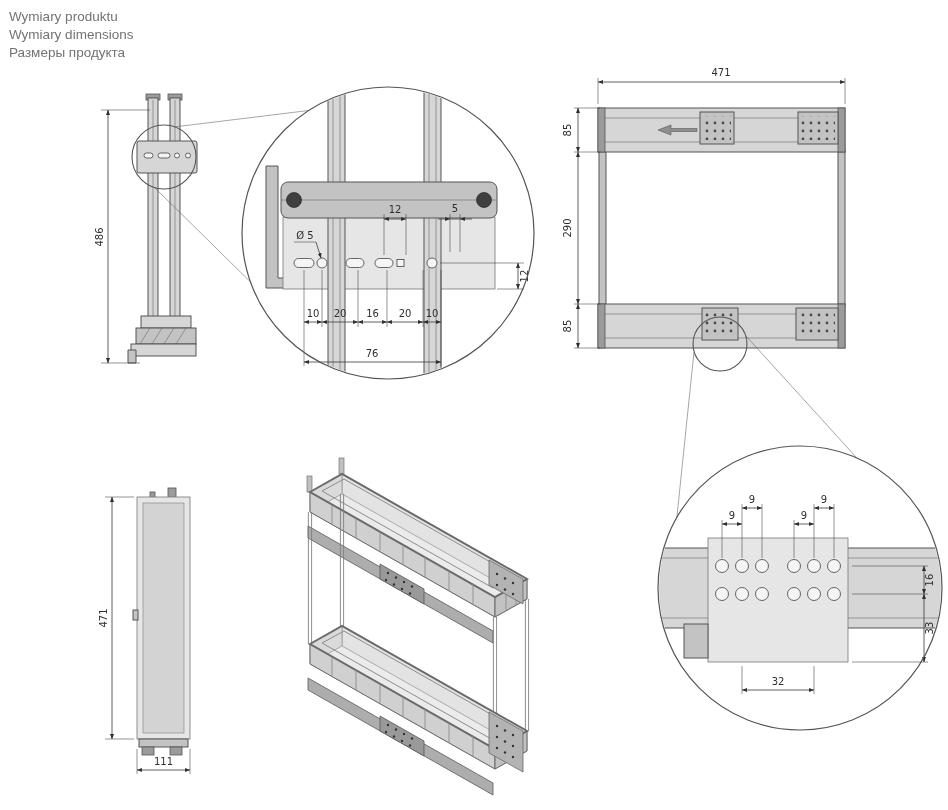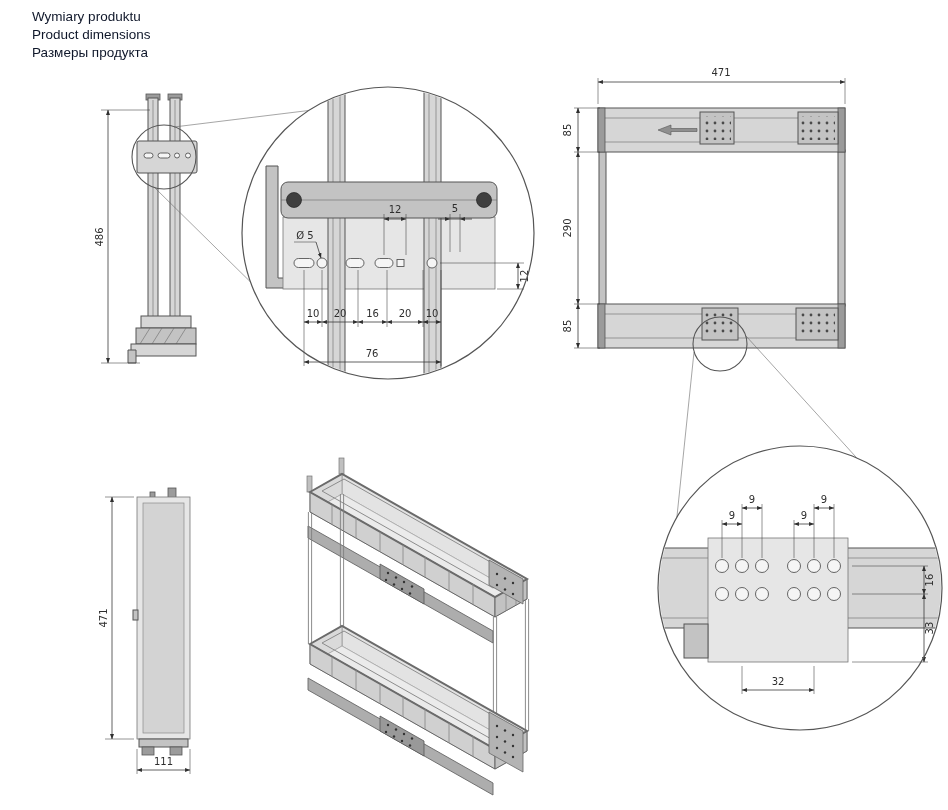--- a/index.html
+++ b/index.html
@@ -1,38 +1,38 @@
 <!DOCTYPE html>
 <html><head>
 <meta charset="utf-8">
 <style>
   html,body{margin:0;padding:0}
   body{width:948px;height:810px;background:#ffffff;position:relative;overflow:hidden;
        font-family:"Liberation Sans",sans-serif}
-  .hdr{position:absolute;left:32px;top:8px;color:#0f172a;font-size:13.5px;line-height:18px}
+  .hdr{position:absolute;left:9px;top:8px;color:#737373;font-size:13.5px;line-height:18px}
   .hdr div{white-space:nowrap}
   svg{position:absolute;left:0;top:0}
   .part{fill:#d6d6d6;stroke:#555;stroke-width:1}
   .part-lt{fill:#e6e6e6;stroke:#777;stroke-width:.8}
   .part-mid{fill:#c3c3c3;stroke:#555;stroke-width:1}
   .part-dark{fill:#9b9b9b;stroke:#555;stroke-width:.8}
   .hole{fill:#f5f5f5;stroke:#555;stroke-width:.9}
   .thin{stroke:#6a6a6a;stroke-width:.6;fill:none}
   .dim{stroke:#3a3a3a;stroke-width:.8;fill:none}
   .ext{stroke:#3a3a3a;stroke-width:.55;fill:none}
   text.dl{font-size:10px;fill:#2e2e2e;text-anchor:middle;font-family:"DejaVu Sans",sans-serif}
   .wire{stroke:#8d8d8d;stroke-width:.9}
   .post{stroke:#7f7f7f;stroke-width:.9}
 </style>
 </head>
 <body>
 
 <div class="hdr">
   <div>Wymiary produktu</div>
-  <div>Product dimensions</div>
+  <div>Wymiary dimensions</div>
   <div>Размеры продукта</div>
 </div>
 
 <svg width="948" height="810" viewBox="0 0 948 810">
 <defs>
   <marker id="arr" viewBox="0 0 10 10" refX="9.5" refY="5" markerWidth="6.5" markerHeight="6.5" orient="auto-start-reverse">
     <path d="M0,1.2 L10,5 L0,8.8 Z" fill="#2e2e2e"></path>
   </marker>
   <pattern id="dots" width="8" height="8" patternUnits="userSpaceOnUse">
     <circle cx="3" cy="3" r="1.4" fill="#4a4a4a"></circle>

